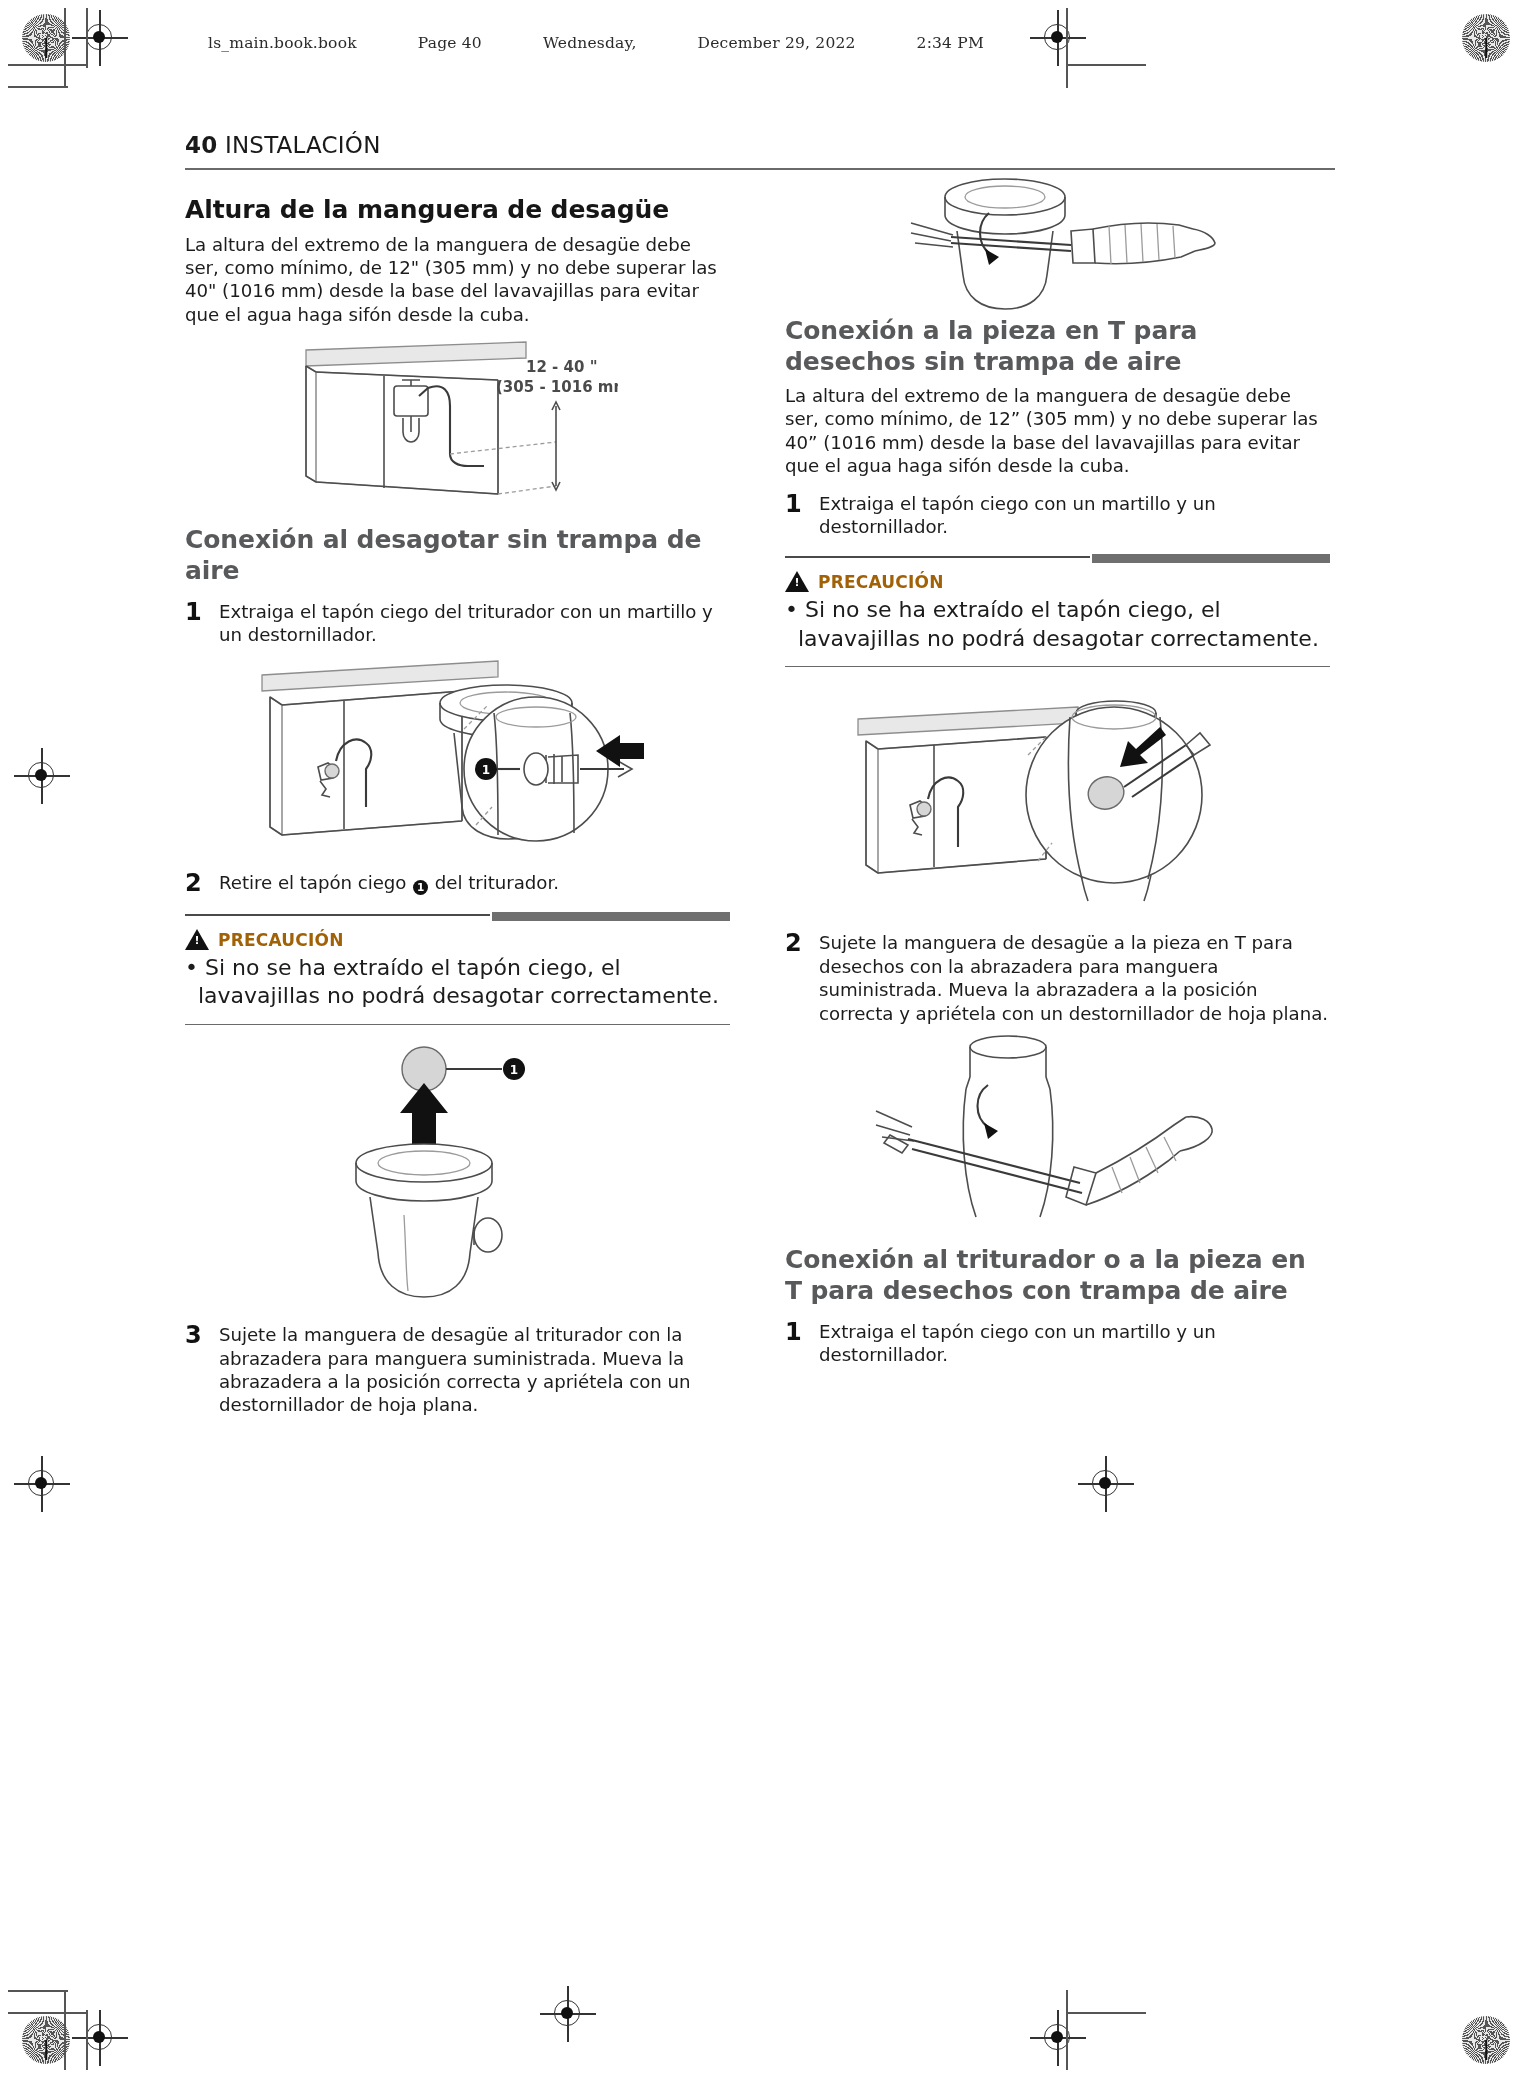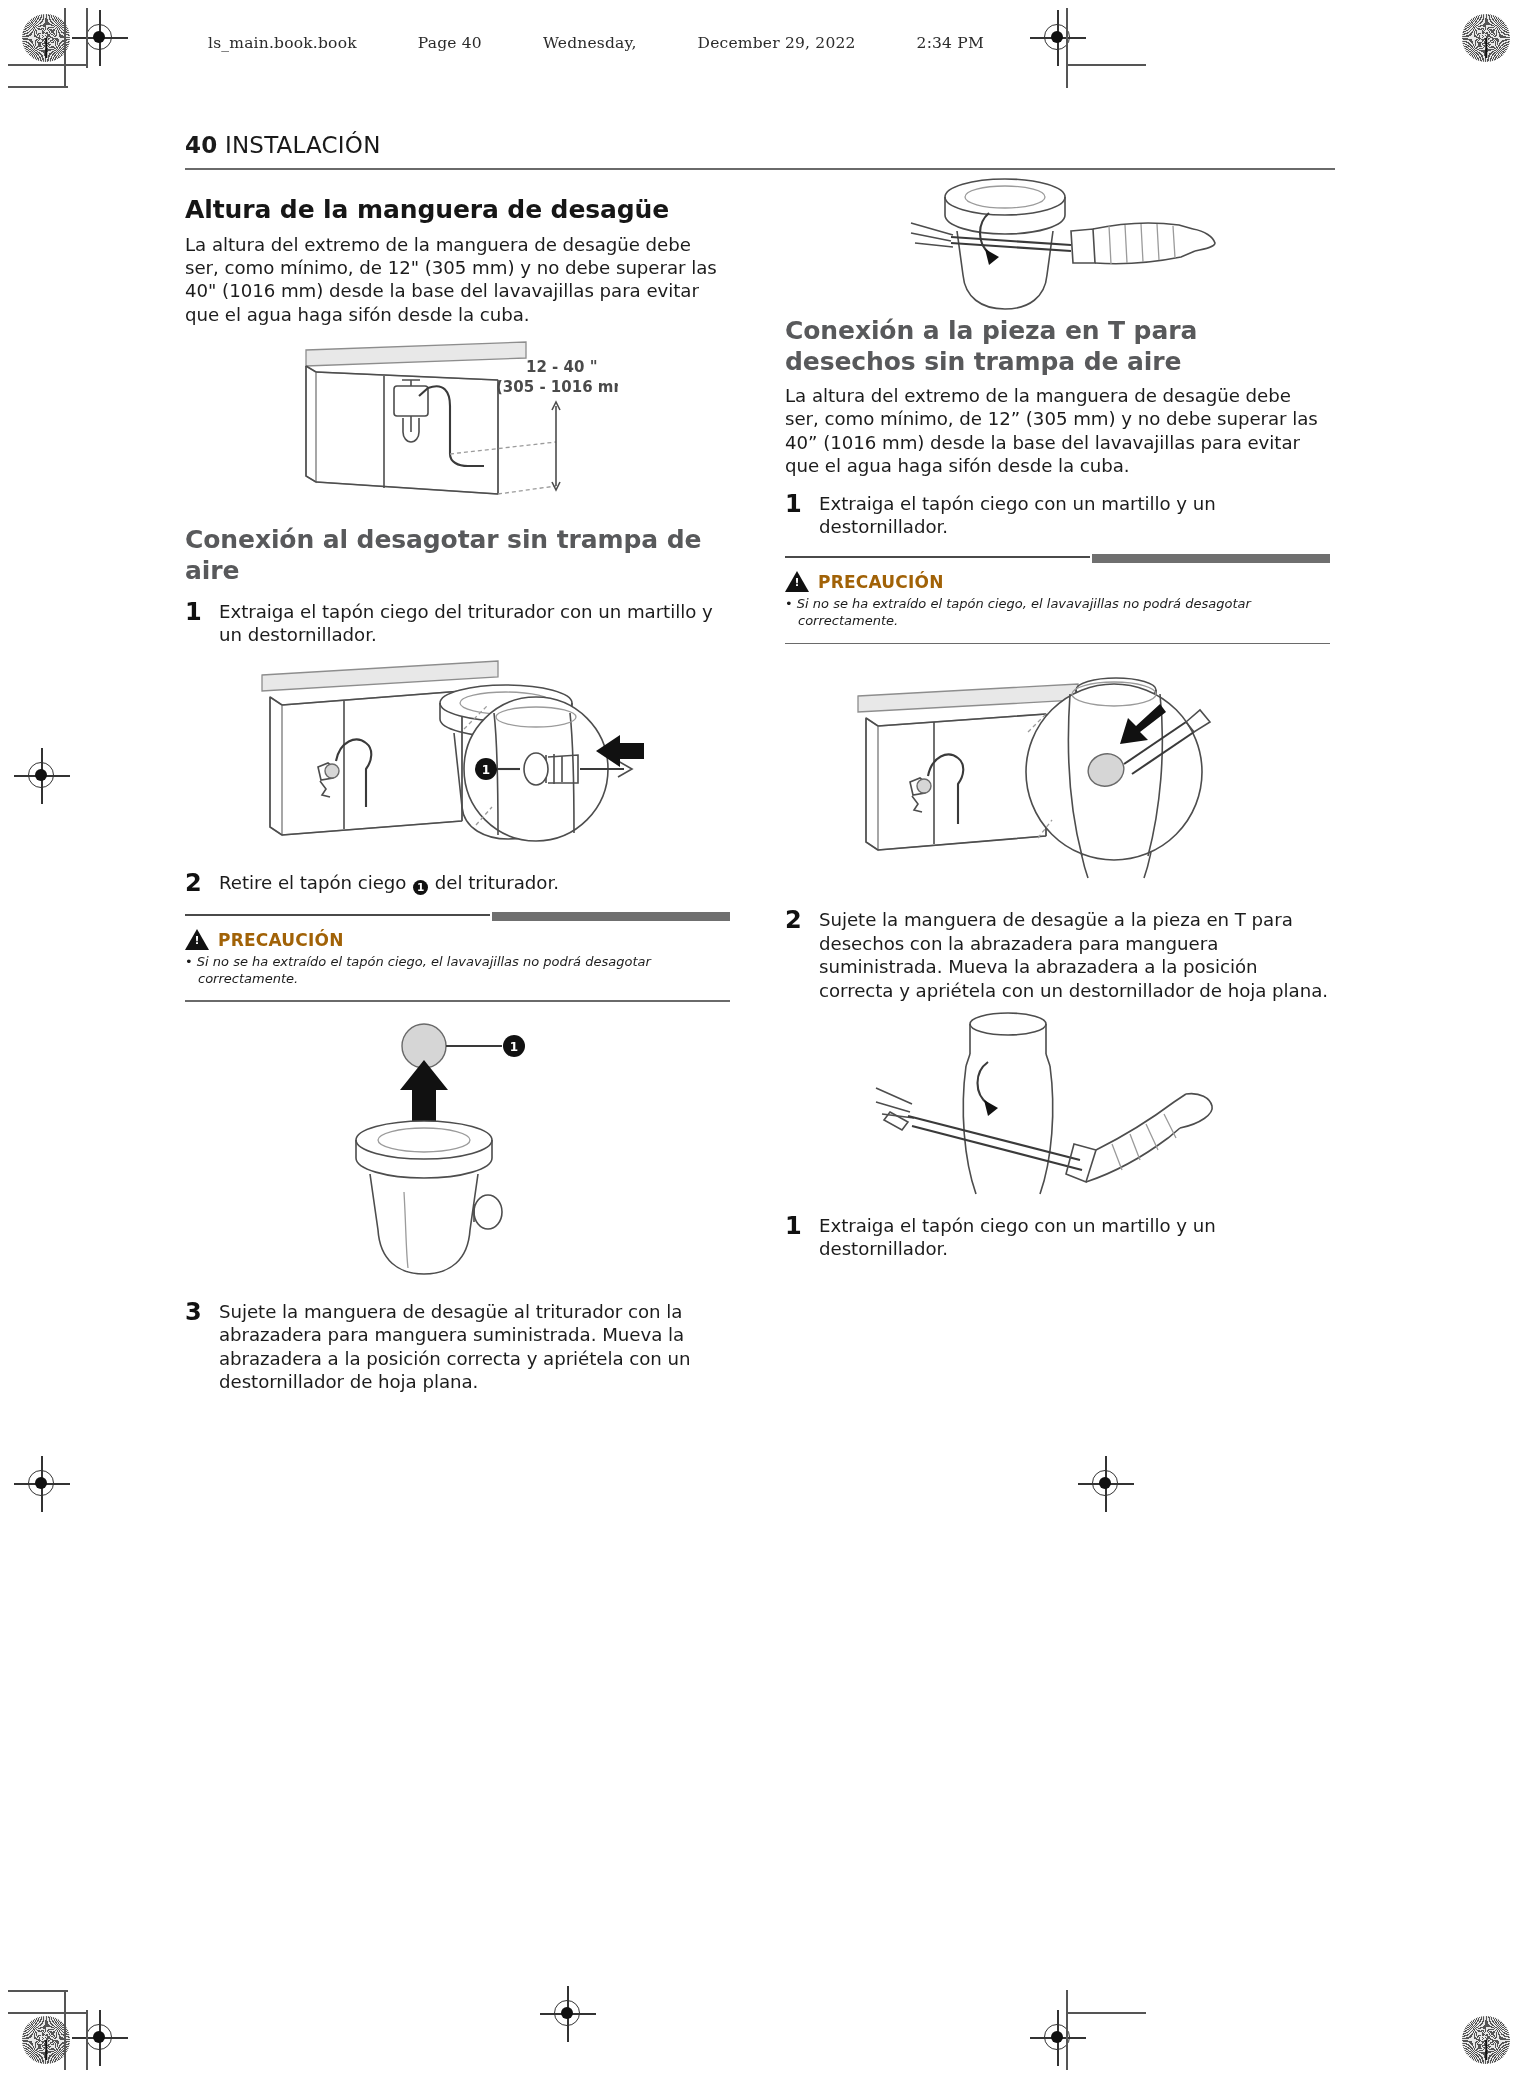--- a/index.html
+++ b/index.html
@@ -51,21 +51,21 @@
   .step .n{font-size:24px;font-weight:bold;width:34px;flex:0 0 34px;line-height:1.05;color:#111;}
   .step .t{font-size:18.2px;line-height:1.285;color:#1c1c1c;flex:1;letter-spacing:-.05px;}
 
   .cautionbar{position:relative;height:9px;margin:16px 0 8px 0;}
   .cautionbar .thin{position:absolute;left:0;top:2px;height:2px;background:#4a4a4a;}
   .cautionbar .thick{position:absolute;top:0;right:0;height:9px;background:#6f6f6f;}
   .caution-title{display:flex;align-items:center;gap:9px;margin-bottom:4px;}
   .caution-title .tri{width:0;height:0;border-left:12px solid transparent;border-right:12px solid transparent;border-bottom:21px solid #111;position:relative;}
   .caution-title .tri::after{content:"!";position:absolute;left:-2.6px;top:6px;color:#fff;font-size:11px;font-weight:bold;line-height:1;}
   .caution-title .lbl{font-size:17px;font-weight:bold;letter-spacing:.2px;color:#a16207;}
-  .caution-body{font-size:13px;line-height:1.285;color:#1c1c1c;font-style:italic;}
+  .caution-body{font-size:22px;line-height:1.285;color:#1c1c1c;}
   .caution-body .bullet{padding-left:13px;text-indent:-13px;}
   .caution-rule{height:1.6px;background:#6a6a6a;margin-top:13px;}
 
   .figwrap{position:relative;margin:10px 0 0 0;}
   .fig{display:block;margin:0 auto;}
   .dim{font-family:"DejaVu Sans","Liberation Sans",sans-serif;font-size:15px;fill:#4a4a4a;font-weight:bold;}
   .ink{fill:none;stroke:#4d4d4d;stroke-width:1.6;}
   .ink-th{fill:none;stroke:#3a3a3a;stroke-width:2.1;}
   .inkfaint{fill:none;stroke:#9b9b9b;stroke-width:1.3;}
   .panelfill{fill:#e8e8e8;stroke:#8d8d8d;stroke-width:1.3;}
@@ -406,19 +406,20 @@
       <path class="ink-th" d="M40,106 L212,150"></path>
       <path class="ink-th" d="M44,116 L214,160"></path>
       <path class="ink" d="M206,134 L228,140 L218,172 L198,164 Z" fill="#ffffff"></path>
       <path class="ink" d="M228,140 C256,126 282,110 306,92 L318,84"></path>
       <path class="ink" d="M218,172 C248,162 276,146 300,128 L312,118"></path>
       <path class="inkfaint" d="M244,134 L254,160 M262,124 L272,150 M278,114 L290,140 M296,104 L308,128"></path>
       <path class="ink" d="M318,84 C332,82 342,88 344,96 C346,104 332,114 312,118"></path>
     </svg>
   </div>
 
+  <h2 class="sec" style="margin-top:22px;">Conexión al triturador o a la pieza en T para desechos con trampa de aire</h2>
 
   <div class="step">
     <div class="n">1</div>
     <div class="t">Extraiga el tapón ciego con un martillo y un destornillador.</div>
   </div>
 
 </div>
 
 </body></html>

